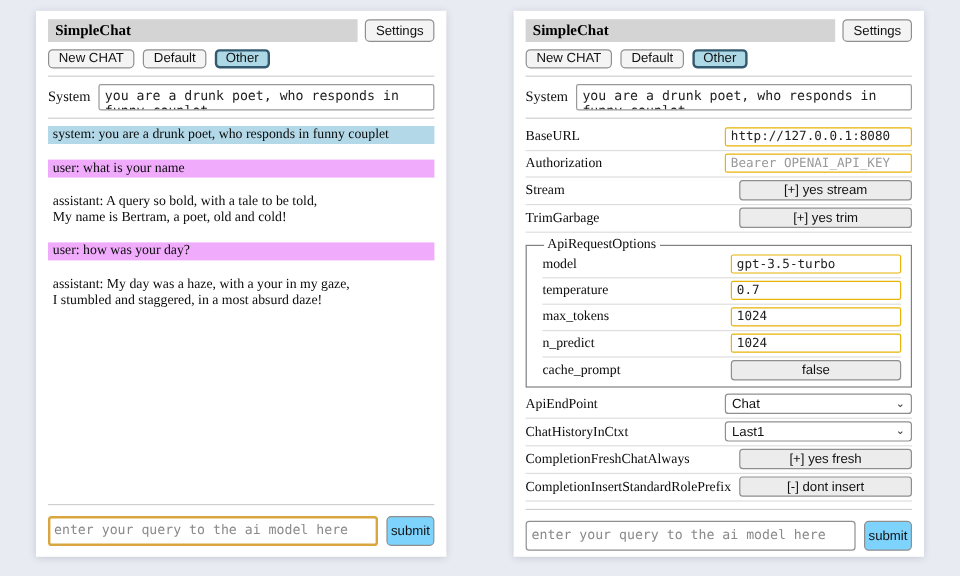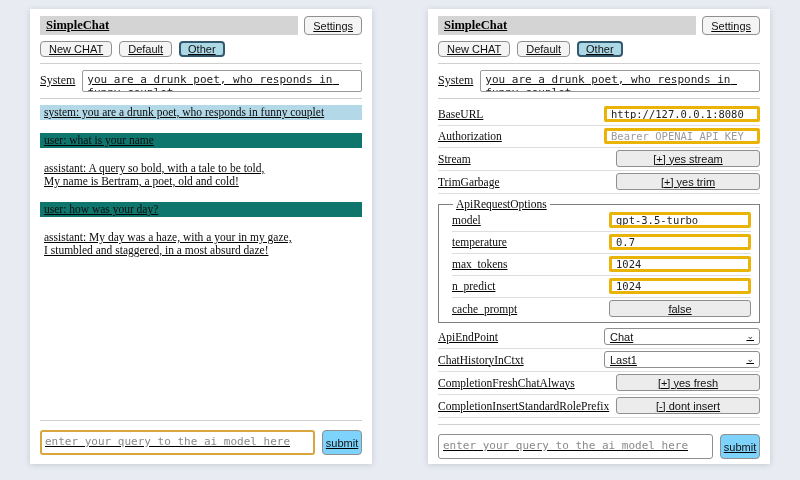--- a/index.html
+++ b/index.html
@@ -3,21 +3,21 @@
 <meta charset="utf-8">
 <style>
   * { margin:0; padding:0; box-sizing:border-box; }
   html,body { width:800px; height:480px; }
   body { background:#e8ebf2; position:relative; overflow:hidden;
          font-family:"Liberation Serif", serif; }
 
   .panel { position:absolute; top:9px; width:342px; height:455px;
            background:#ffffff; box-shadow:0 1px 6px rgba(60,70,90,.20);
            display:flex; flex-direction:column; padding:7px 10px 9px;
-           overflow:hidden;text-decoration:underline; }
+           overflow:hidden; }
   #panel-chat { left:30px; }
   #panel-settings { left:428px; }
 
   .titlebar-row { display:flex; align-items:stretch; gap:6px; flex-shrink:0; }
   .titlebar { flex:1; background:#d4d4d4; display:flex; align-items:center;
               padding:2px 6px; }
   .titlebar span { font:bold 12.5px "Liberation Serif", serif; color:#000; }
 
   .btn { font:11px "Liberation Sans", sans-serif; color:#111;
          background:#f4f4f4; border:1px solid #8f8f8f; border-radius:4px;
@@ -32,29 +32,29 @@
   .system-row label { padding-top:3px; color:#111; }
   textarea.system-input { flex:1; height:22px; resize:none; overflow:hidden;
         font:11px "DejaVu Sans Mono", monospace; color:#222;
         border:1px solid #999; border-radius:2px; padding:2px 4px;
         background:#fff; }
 
   .messages { margin-top:1px; }
   .msg { font:11.5px/13px "Liberation Serif", serif; color:#0b0b0b;
          padding:1px 4px; margin-bottom:13px; white-space:pre-line; }
   .msg-system { background:#b3d9e8; }
-  .msg-user { background:#0f766e; }
+  .msg-user { background:#f0abfc; }
   .msg-assistant { background:#ffffff; }
 
   .srow { display:flex; align-items:center; justify-content:space-between;
           padding:2px 0 3px; border-bottom:1px solid #dedede;
           font:11.5px "Liberation Serif", serif; color:#0b0b0b; flex-shrink:0; }
   input.ctl-text { width:156px; height:16px;
         font:10.5px "DejaVu Sans Mono", monospace; color:#222;
-        border:3px solid #eab308; border-radius:2px; padding:1px 4px; }
+        border:1px solid #eab308; border-radius:2px; padding:1px 4px; }
   input.ctl-text::placeholder { color:#9a9a9a; }
   button.ctl-btn { width:144px; height:17px;
         font:11px "Liberation Sans", sans-serif; color:#111;
         background:#ececec; border:1px solid #8f8f8f; border-radius:3px;
         cursor:pointer; }
   .selectbox { width:156px; height:17px; display:flex; align-items:center;
         justify-content:space-between; background:#fff;
         border:1px solid #8f8f8f; border-radius:3px; padding:1px 5px;
         font:11px "Liberation Sans", sans-serif; color:#111; cursor:pointer; }
   .selectbox .chev { font-size:9px; color:#333; line-height:1; }

